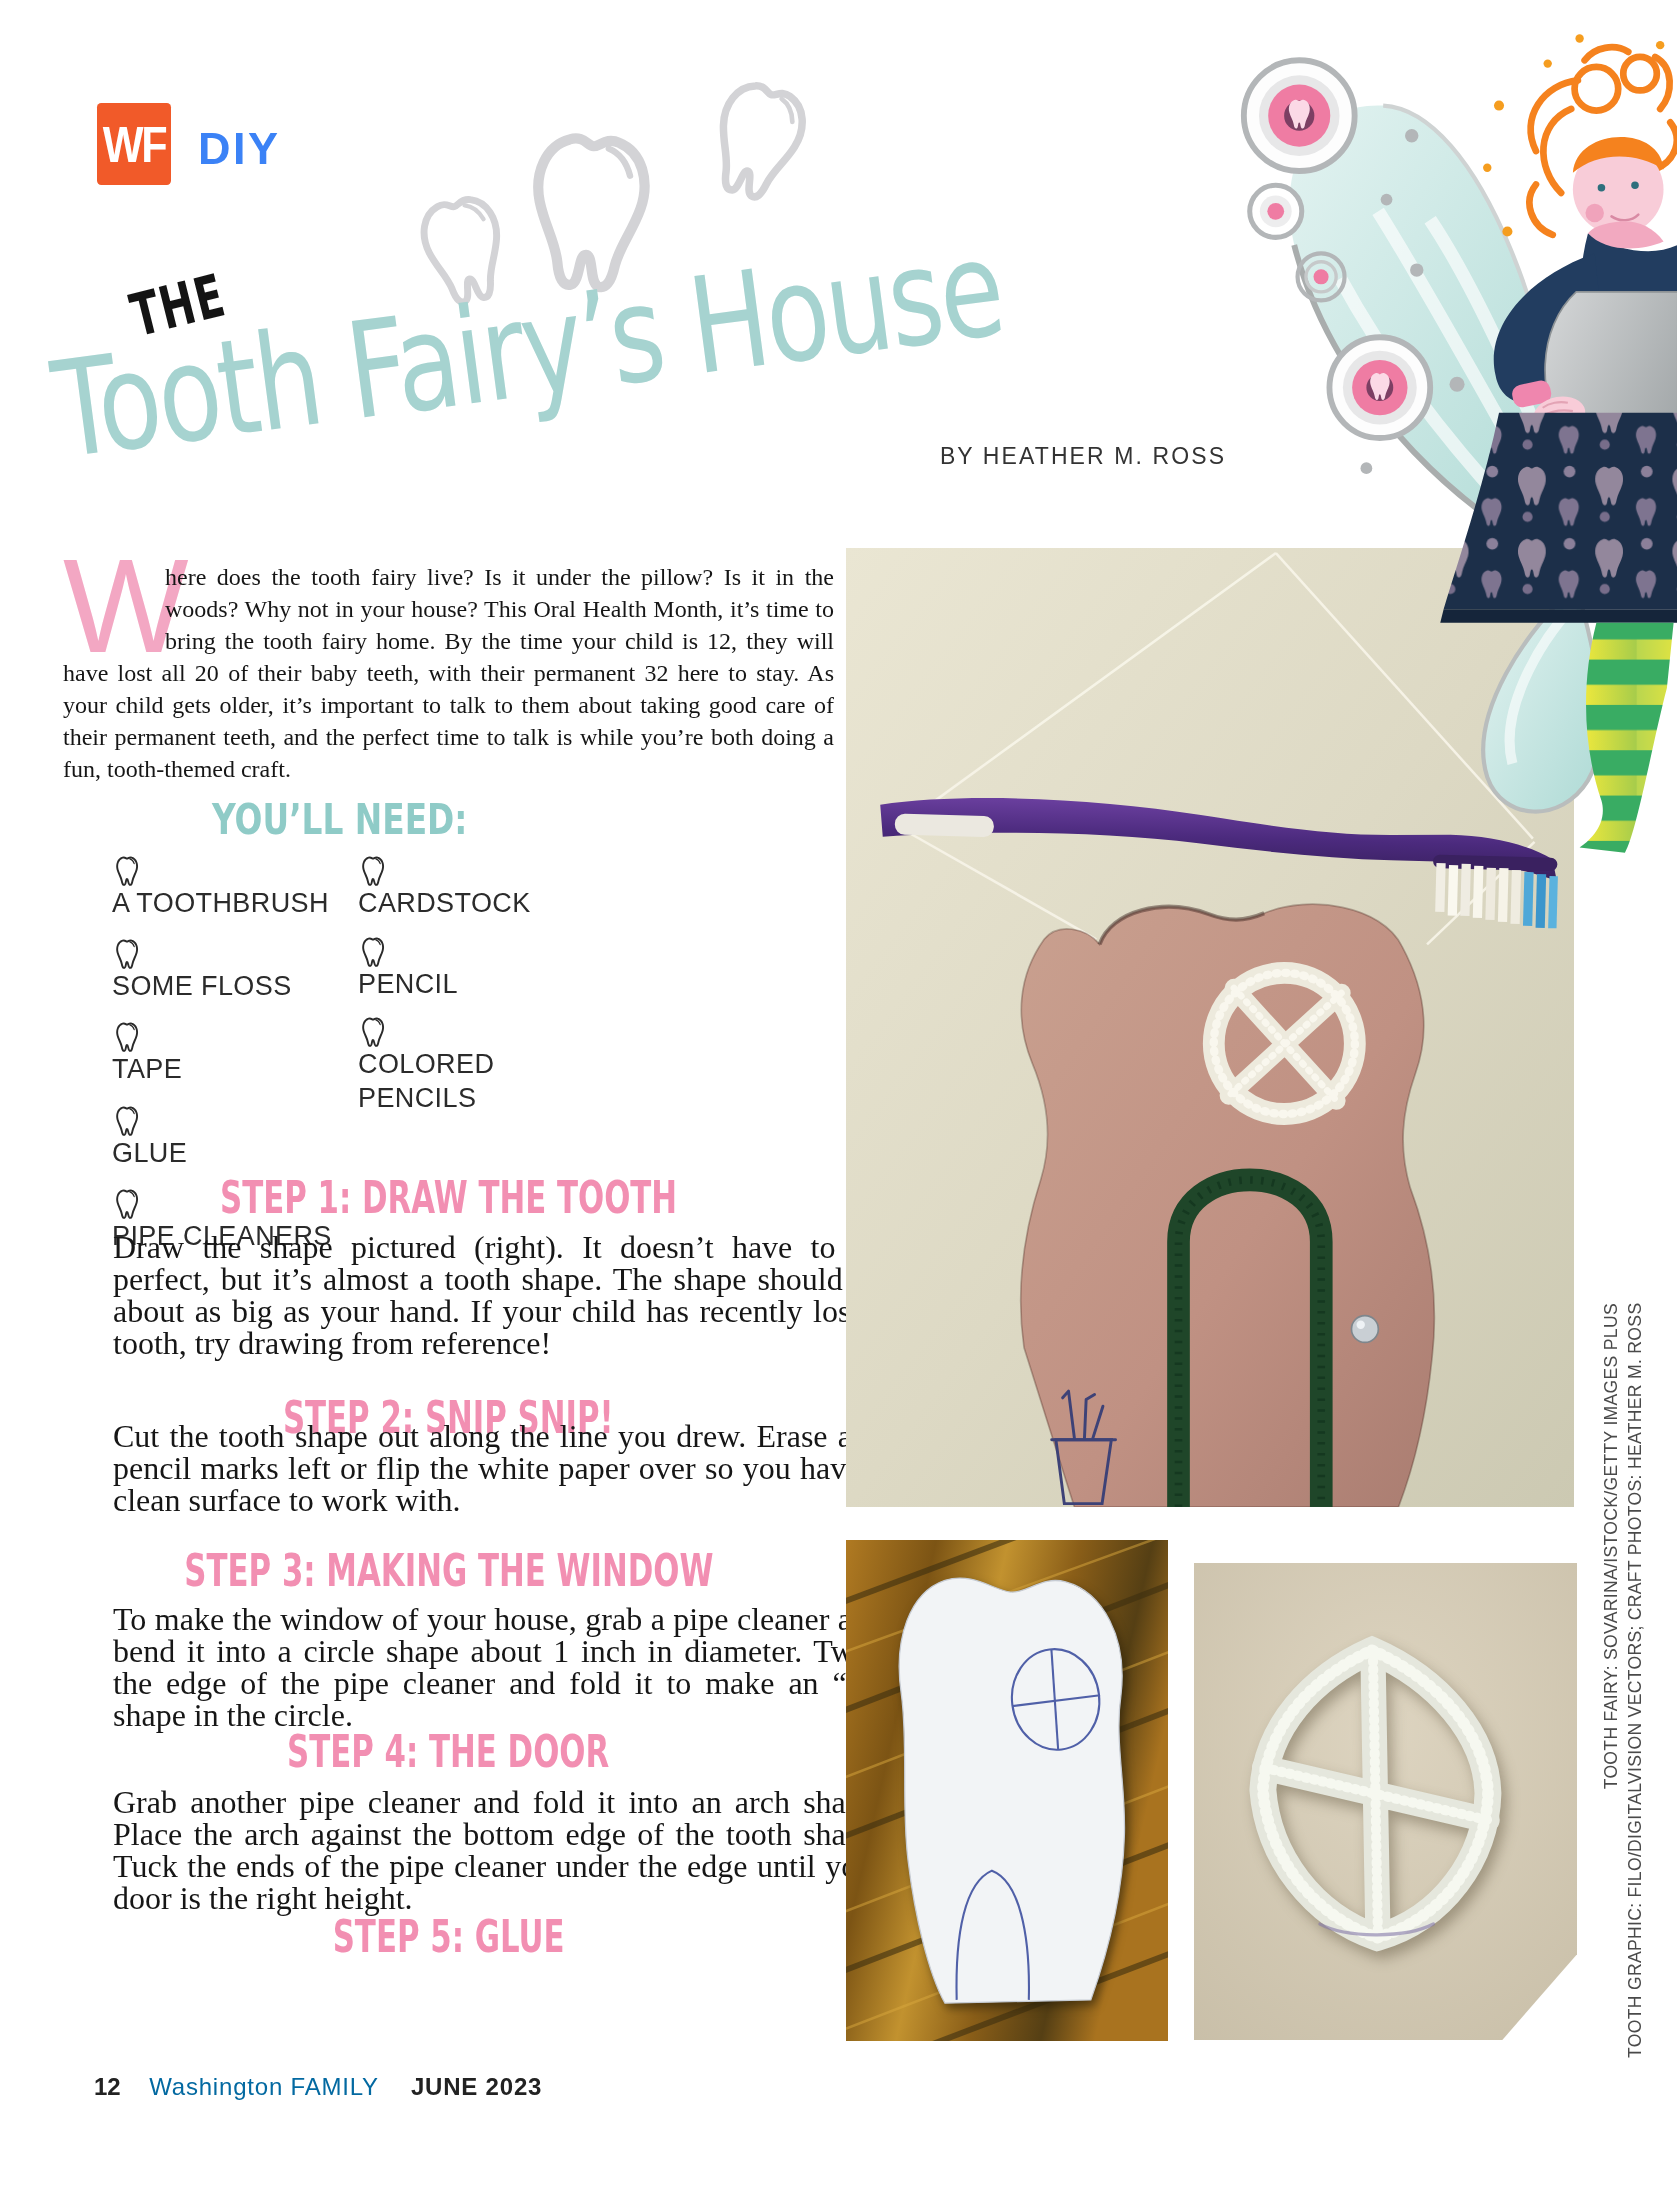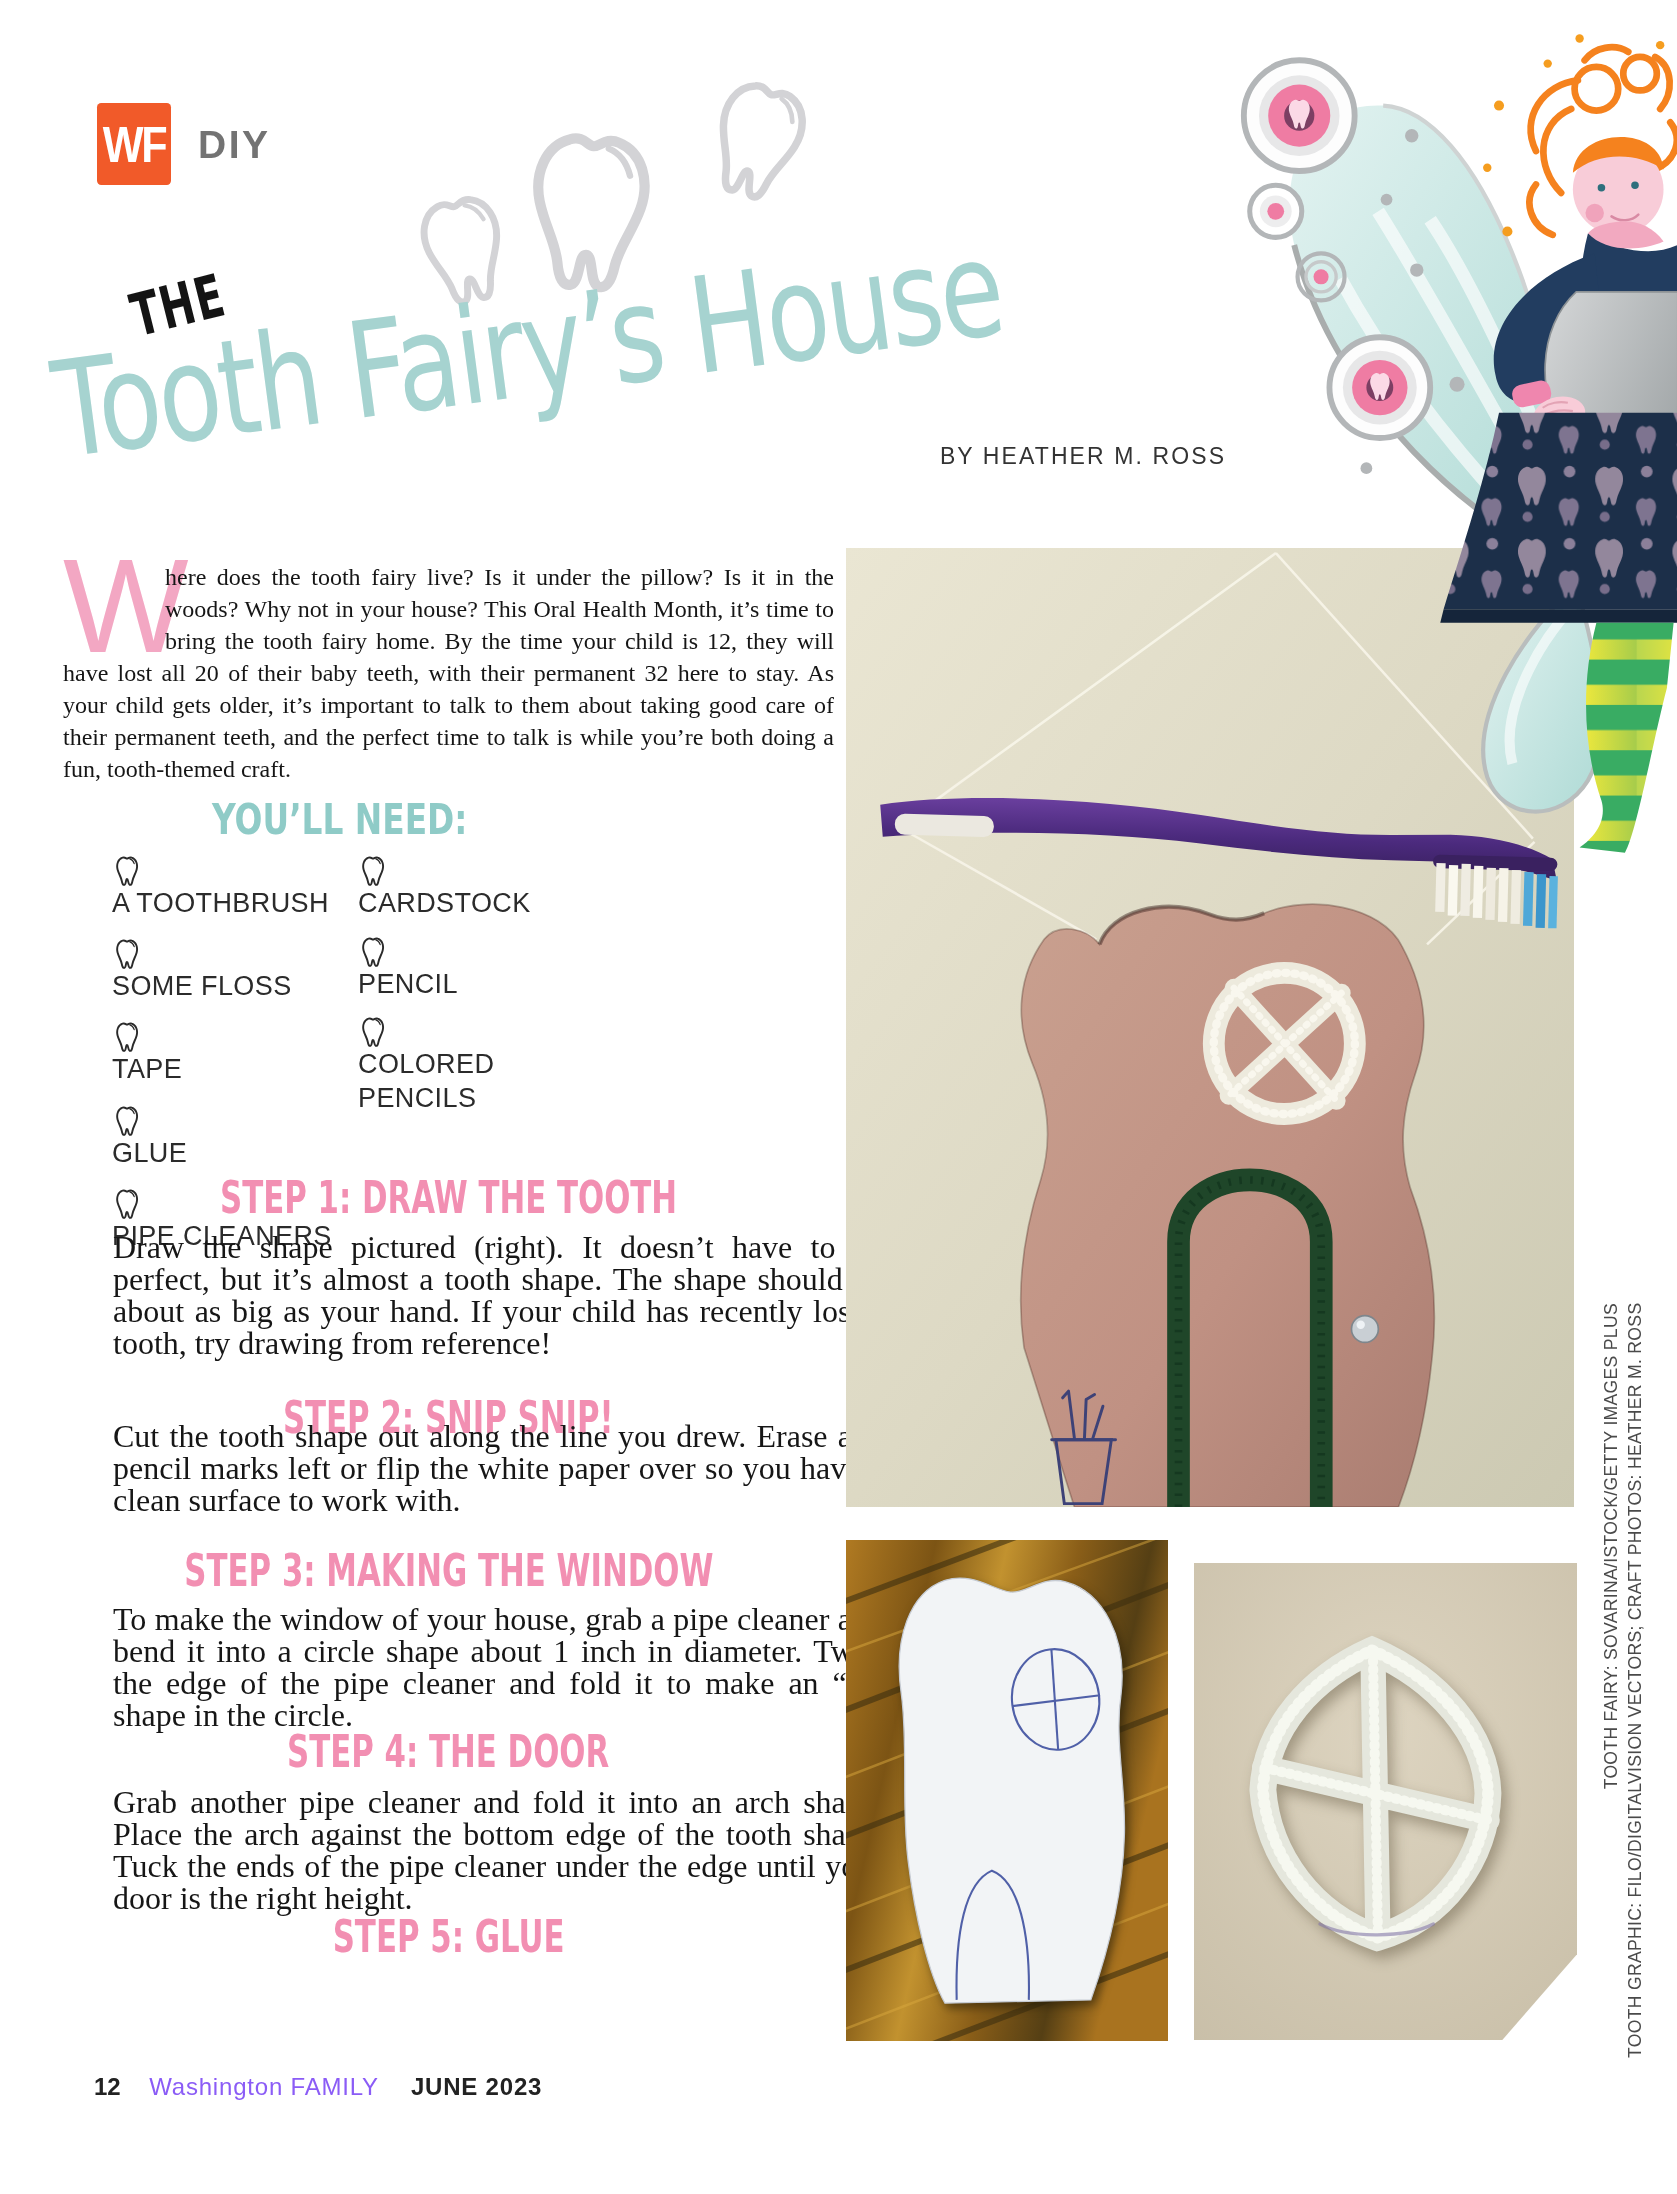--- a/index.html
+++ b/index.html
@@ -4,21 +4,21 @@
 <style>
   html,body{margin:0;padding:0;background:#888;}
   .page{position:relative;width:1678px;height:2194px;background:#ffffff;overflow:hidden;
         font-family:"Liberation Sans",sans-serif;color:#1c1c1c;}
   .abs{position:absolute;}
 
   
   .wf-logo{left:97px;top:103px;width:74px;height:82px;background:#f15a29;border-radius:4.2px;
            display:flex;align-items:center;justify-content:center;}
   .wf-logo span{color:#fff;font-weight:bold;font-size:47px;letter-spacing:-2.5px;transform:scale(.92,1.08);}
-  .diy{left:198px;top:123px;font-size:39px;font-weight:bold;letter-spacing:2.5px;color:#737373;}
+  .diy{left:198px;top:123px;font-size:45px;font-weight:bold;letter-spacing:2.5px;color:#3b82f6;}
 
   .htooth{color:#d3d3d6;}
   .ht1{left:420px;top:191px;width:87px;height:119px;transform:rotate(-12deg);}
   .ht2{left:525px;top:128px;width:128px;height:168px;transform:rotate(4deg);}
   .ht3{left:710px;top:77px;width:94px;height:128px;transform:rotate(17deg);}
 
   .kicker{left:124px;top:284px;font-family:"DejaVu Sans",sans-serif;font-weight:800;font-size:50px;
           color:#141414;transform:rotate(-14deg) scale(.82,1.18);transform-origin:left top;letter-spacing:1.7px;}
   .main-title{left:65px;top:334px;width:1259px;font-family:"DejaVu Sans",sans-serif;
           font-size:133px;color:#a6d3d0;white-space:nowrap;
@@ -51,21 +51,21 @@
           text-align:justify;color:#161616;margin-left:37px;}
   .sh1{top:1172px;} .sb1{top:1231px;}
   .sh2{top:1360px;margin-top:32px;} .sb2{top:1420px;}
   .sh3{top:1545px;} .sb3{top:1603px;}
   .sh4{top:1726px;} .sb4{top:1786px;}
   .sh5{top:1911px;} .sb5{top:1969px;}
 
   
   .footer{left:94px;top:2073px;display:flex;align-items:baseline;font-size:24px;color:#222;}
   .footer .pnum{font-weight:bold;margin-right:28.5px;}
-  .footer .mag{font-weight:normal;color:#8b5cf6;letter-spacing:0.8px;margin-right:32px;}
+  .footer .mag{font-weight:normal;color:#0369a1;letter-spacing:0.8px;margin-right:32px;}
   .footer .issue{font-weight:bold;letter-spacing:0.8px;}
 
   
   .photo-main{left:846px;top:548px;width:728px;height:959px;
       clip-path:polygon(0 0,91.3% 0,100% 8%,100% 100%,0 100%);}
   .photo-main svg{display:block;width:100%;height:100%;}
   .photo-bl{left:846px;top:1540px;width:322px;height:501px;}
   .photo-bl svg{display:block;width:100%;height:100%;}
   .photo-br{left:1194px;top:1563px;width:383px;height:477px;
       clip-path:polygon(0 0,100% 0,100% 82%,80.5% 100%,0 100%);}

